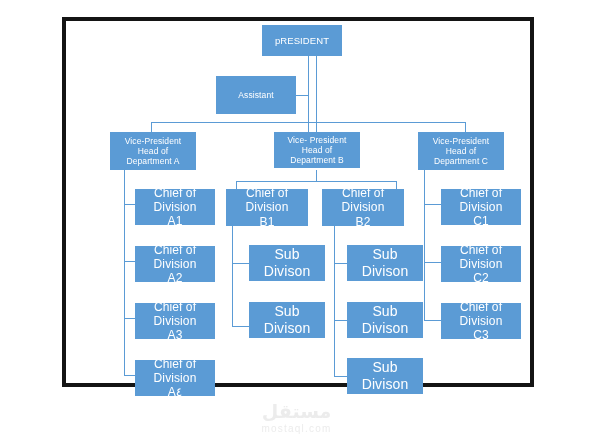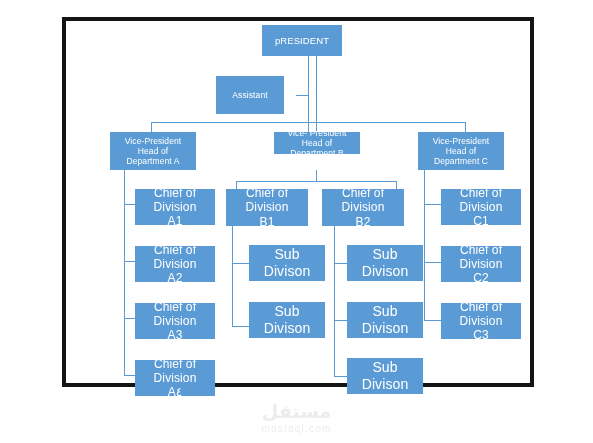--- a/index.html
+++ b/index.html
@@ -121,27 +121,27 @@
   <div class="conn h" style="left:334px; top:320px; width:13px;"></div>
   <div class="conn h" style="left:334px; top:376px; width:13px;"></div>
 
   <div class="conn v" style="left:424px; top:170px; height:150px;"></div>
   <div class="conn h" style="left:424px; top:204px; width:17px;"></div>
   <div class="conn h" style="left:424px; top:262px; width:17px;"></div>
   <div class="conn h" style="left:424px; top:320px; width:17px;"></div>
 
   <div class="node lvl1" style="left:262px; top:25px; width:80px; height:31px;">pRESIDENT</div>
 
-  <div class="node lvl2" style="left:216px; top:76px; width:68px; height:38px;">Assistant</div>
+  <div class="node lvl2" style="left:216px; top:76px; width:80px; height:38px;">Assistant</div>
 
   <div class="node lvl2" style="left:110px; top:132px; width:86px; height:38px;">Vice-President
 Head of
 Department A</div>
 
-  <div class="node lvl2" style="left:274px; top:132px; width:86px; height:22px;">Vice- President
+  <div class="node lvl2" style="left:274px; top:132px; width:86px; height:36px;">Vice- President
 Head of
 Department B</div>
 
   <div class="node lvl2" style="left:418px; top:132px; width:86px; height:38px;">Vice-President
 Head  of
 Department C</div>
 
   <div class="node lvl3" style="left:135px; top:189px; width:80px; height:36px;">Chief of Division
 A1</div>
   <div class="node lvl3" style="left:135px; top:246px; width:80px; height:36px;">Chief of Division

